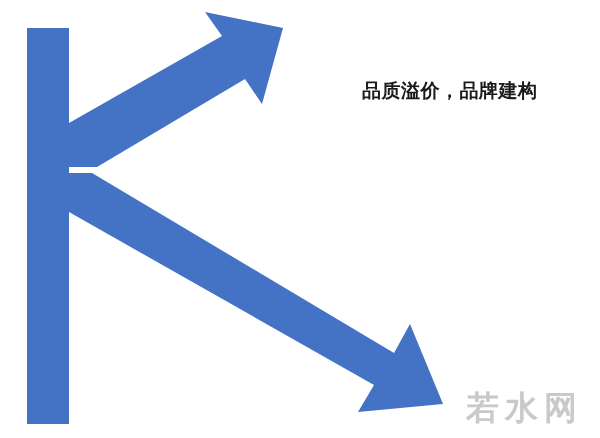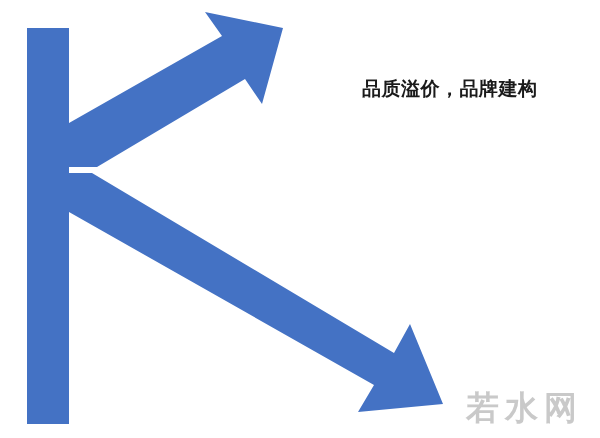--- a/index.html
+++ b/index.html
@@ -25,21 +25,21 @@
     height: 438px;
   }
   .annotation {
     position: absolute;
     color: #1a1a1a;
     font-size: 19px;
     line-height: 1.25;
     letter-spacing: 0.5px;
     white-space: nowrap;
     font-weight: 600;
-    font-family: Liberation Mono, monospace;
+    font-family: Liberation Sans, sans-serif;
   }
   #label-top {
     left: 362px;
     top: 79px;
   }
   #label-bottom {
     left: 362px;
     top: 269px;
   }
   #watermark {

